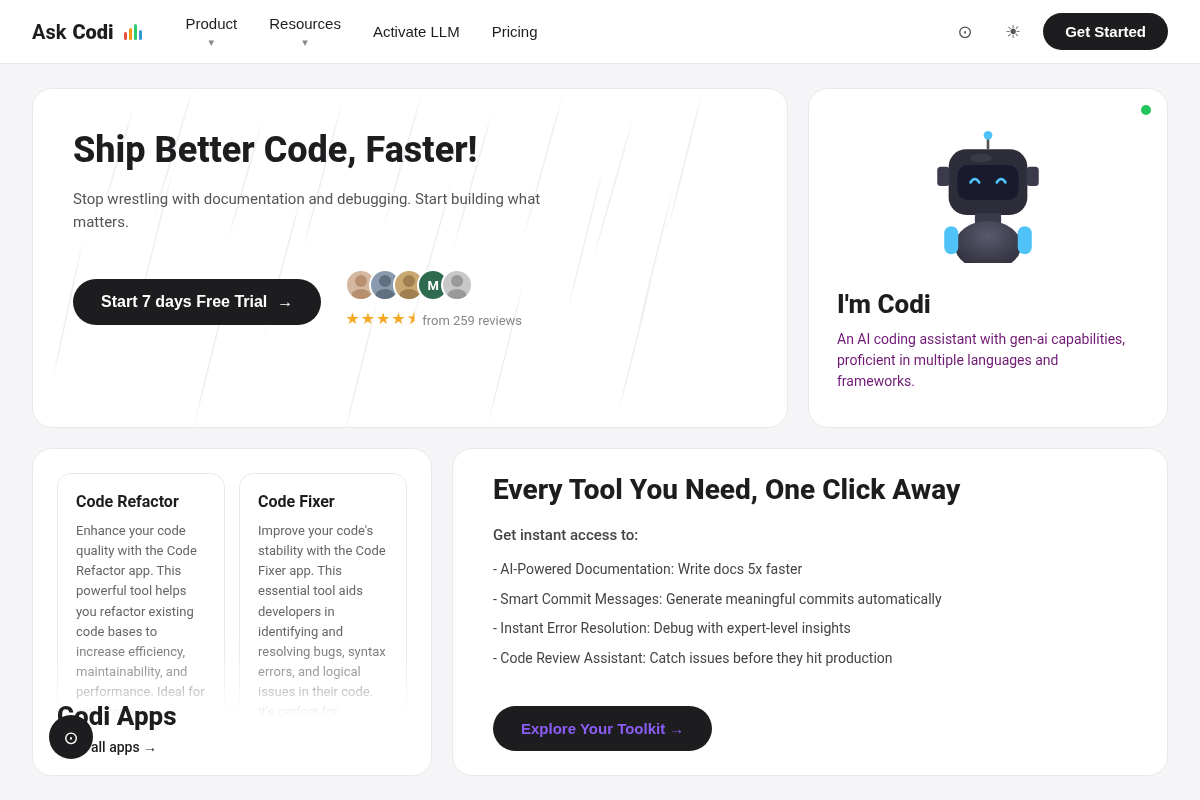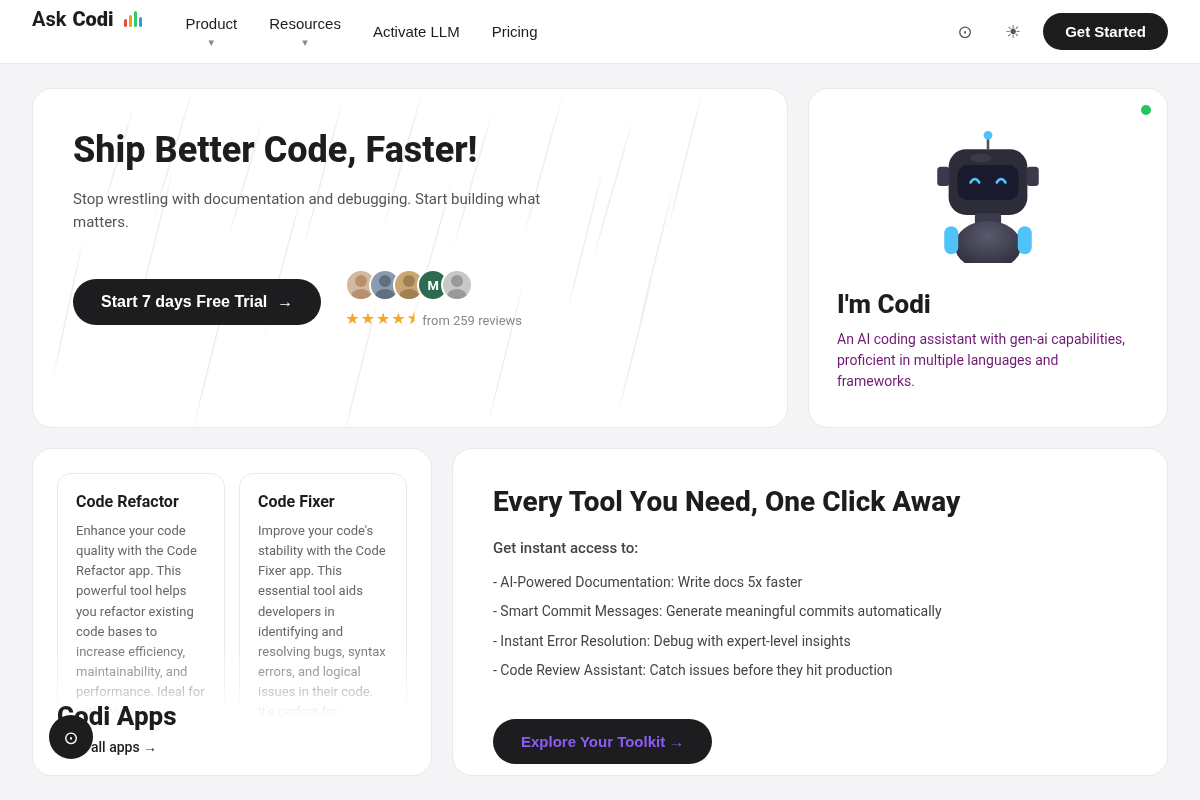--- a/index.html
+++ b/index.html
@@ -4,21 +4,21 @@
   <style>
     * { margin: 0; padding: 0; box-sizing: border-box; }
     body { font-family: -apple-system, BlinkMacSystemFont, 'Segoe UI', Roboto, sans-serif; background: #f5f5f7; color: #1d1d1f; width: 1200px; height: 800px; overflow: hidden; }
 
     
     .navbar {
       display: flex; align-items: center; justify-content: space-between;
       padding: 0 32px; height: 64px; background: #fff;
       border-bottom: 1px solid #e8e8e8; position: relative; z-index: 10;
     }
-    .navbar-left { display: flex; align-items: flex-start; gap: 32px; }
+    .navbar-left { display: flex; align-items: center; gap: 32px; }
     .logo { display: flex; align-items: center; gap: 6px; font-size: 20px; font-weight: 700; text-decoration: none; color: #1d1d1f; }
     .logo-bars { display: flex; gap: 2px; align-items: flex-end; margin-left: 4px; }
     .logo-bar { width: 3px; border-radius: 2px; }
     .nav-items { display: flex; align-items: center; gap: 8px; }
     .nav-item {
       display: flex; align-items: center; gap: 4px;
       padding: 8px 12px; border-radius: 8px; cursor: pointer;
       font-size: 15px; color: #1d1d1f; font-weight: 500;
       border: none; background: none; text-decoration: none; flex-direction: column;
     }
@@ -127,21 +127,21 @@
     
     .chat-icon-btn {
       position: absolute; bottom: 16px; left: 16px;
       width: 44px; height: 44px; border-radius: 50%; background: #1d1d1f;
       display: flex; align-items: center; justify-content: center;
       cursor: pointer; z-index: 10;
     }
     .chat-icon-inner { font-size: 18px; }
 
     
-    .right-panel { flex: 1; background: #fff; border-radius: 20px; border: 1px solid #e8e8e8; padding: 36px 40px; display: flex; flex-direction: column; }
+    .right-panel { flex: 1; background: #fff; border-radius: 20px; border: 1px solid #e8e8e8; padding: 36px 40px; display: flex; flex-direction: column; justify-content: center; }
     .toolkit-title { font-size: 28px; font-weight: 800; margin-bottom: 20px; line-height: 1.2; }
     .toolkit-subtitle { font-size: 15px; color: #444; margin-bottom: 16px; font-weight: 500; }
     .toolkit-list { list-style: none; margin-bottom: 28px; }
     .toolkit-list li { font-size: 14px; color: #444; margin-bottom: 10px; line-height: 1.4; }
     .explore-btn {
       background: #1d1d1f; color: #8b5cf6; border: none; border-radius: 28px;
       padding: 14px 28px; font-size: 15px; font-weight: 600; cursor: pointer;
       display: flex; align-items: center; gap: 10px; align-self: flex-start;
     }
   </style>

